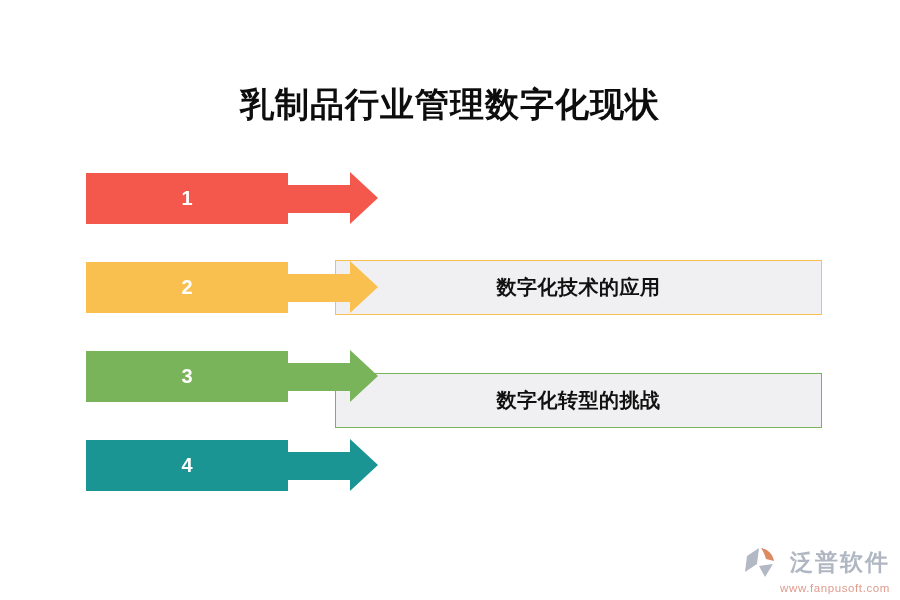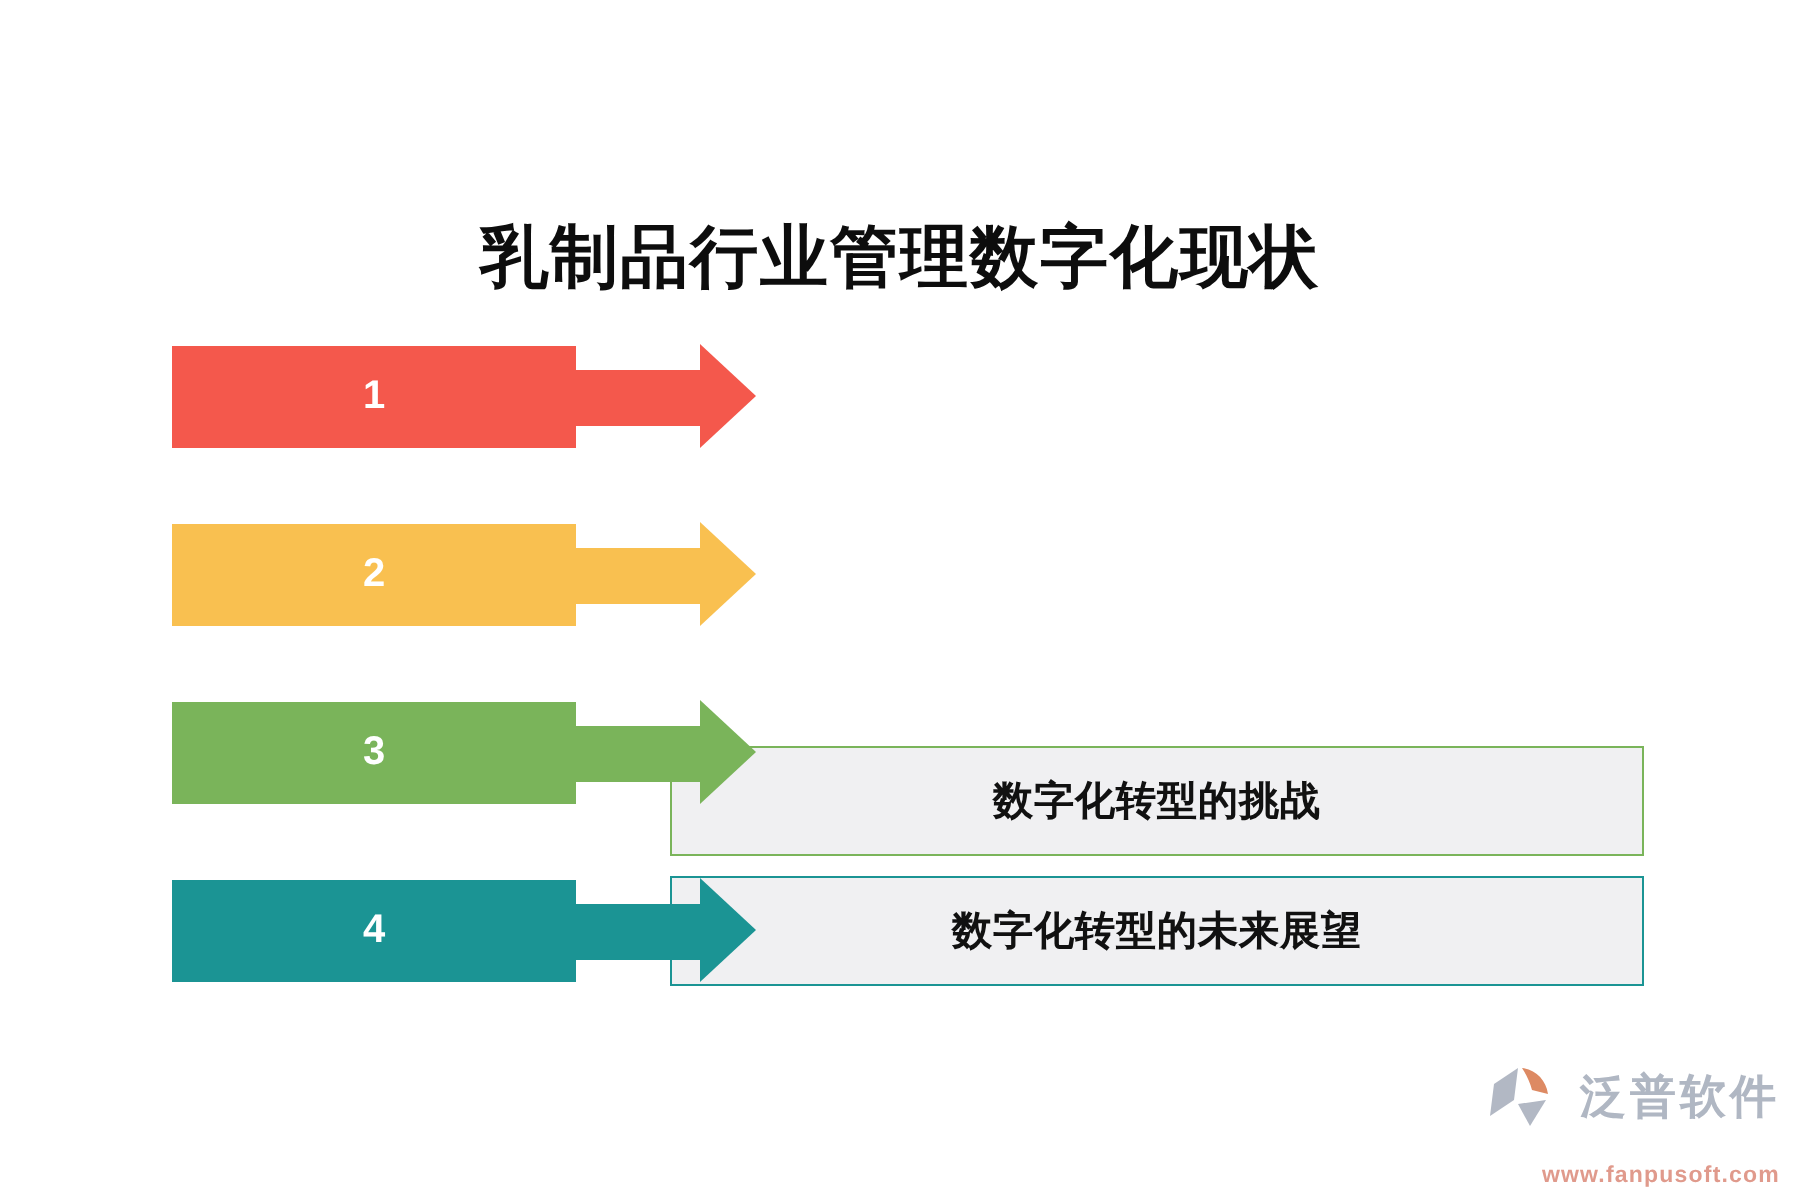--- a/index.html
+++ b/index.html
@@ -11,21 +11,20 @@
     font-family: "Liberation Sans", "DejaVu Sans", sans-serif;
   }
   .page-title {
     position: absolute;
     top: 82px; left: 0; right: 0;
     text-align: center;
     font-size: 34px;
     font-weight: 700;
     color: #0d0d0d;
     letter-spacing: 1px;
-    margin-top: 24px;
   }
   .steps {
     position: absolute;
     top: 171px; left: 0; right: 0;
   }
   .step-row {
     position: relative;
     height: 56px;
     margin-bottom: 33px;
   }
@@ -84,63 +83,62 @@
   .footer-brand {
     font-size: 23px;
     font-weight: 700;
     letter-spacing: 2px;
     color: var(--brand-color, #b0b7c3);
   }
   .footer-url {
     font-size: 11.5px;
     letter-spacing: 0.6px;
     color: var(--url-color, #e09a8c);
-    margin-top: 18px;
-    font-weight: bold;
+    margin-top: 4px;
   }
 </style>
 </head>
 <body style="background: rgb(255, 255, 255);">
 
 <div class="page-title" style="color: rgb(13, 13, 13);">乳制品行业管理数字化现状</div>
 
 <div class="steps">
   <div class="step-row">
     <div class="step-bar" style="background: rgb(244, 88, 76);">
       <span class="step-num">1</span>
     </div>
     <div class="arrow-shaft" style="background: rgb(244, 88, 76);"></div>
     <div class="arrow-head" style="border-left-color: rgb(244, 88, 76);"></div>
   </div>
 
   <div class="step-row">
     <div class="step-bar" style="background: rgb(249, 192, 80);">
       <span class="step-num">2</span>
     </div>
+    <div class="step-box" style="border-color: rgb(249, 192, 80);">
+      <span class="step-label">数字化技术的应用</span>
+    </div>
     <div class="arrow-shaft" style="background: rgb(249, 192, 80);"></div>
     <div class="arrow-head" style="border-left-color: rgb(249, 192, 80);"></div>
   </div>
 
   <div class="step-row">
     <div class="step-bar" style="background: rgb(122, 180, 90);">
       <span class="step-num">3</span>
     </div>
     <div class="step-box" style="border-color: rgb(122, 180, 90); margin-top: 24px;">
       <span class="step-label">数字化转型的挑战</span>
     </div>
     <div class="arrow-shaft" style="background: rgb(122, 180, 90);"></div>
     <div class="arrow-head" style="border-left-color: rgb(122, 180, 90);"></div>
   </div>
 
   <div class="step-row">
     <div class="step-bar" style="background: rgb(27, 148, 148);">
       <span class="step-num">4</span>
-    </div>
-    <div class="step-box" style="border-color: rgb(27, 148, 148);">
-      <span class="step-label">数字化转型的未来展望</span>
     </div>
     <div class="arrow-shaft" style="background: rgb(27, 148, 148);"></div>
     <div class="arrow-head" style="border-left-color: rgb(27, 148, 148);"></div>
   </div>
 </div>
 
 <div class="footer">
   <div class="footer-top">
     <span style="display:inline-flex;">
       <svg width="34" height="32" viewBox="0 0 32 32" aria-hidden="true">

